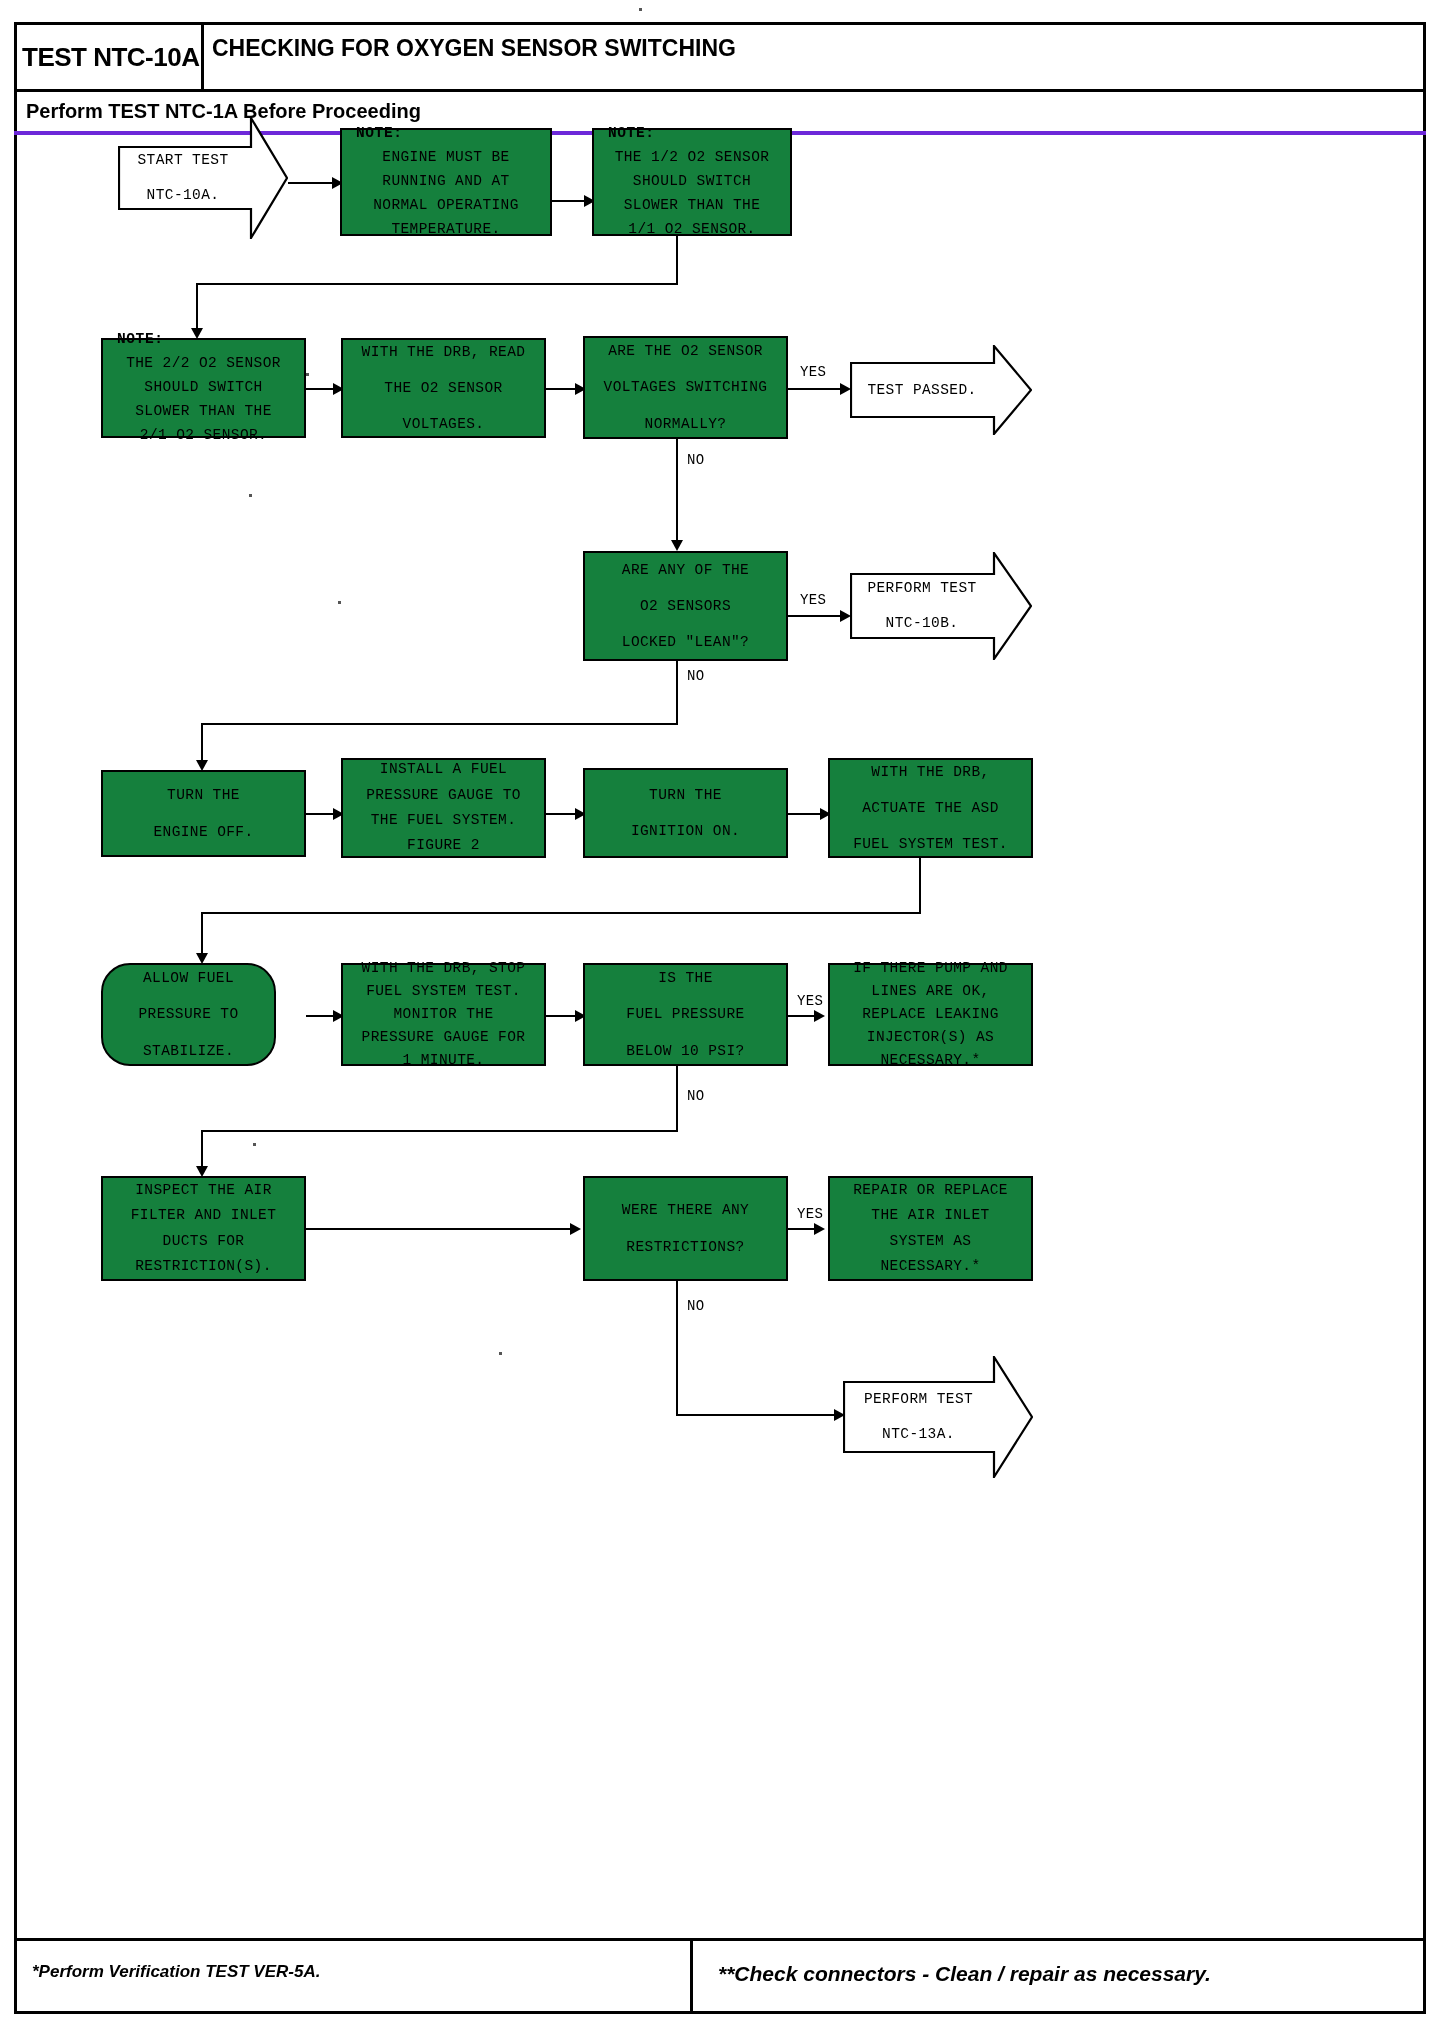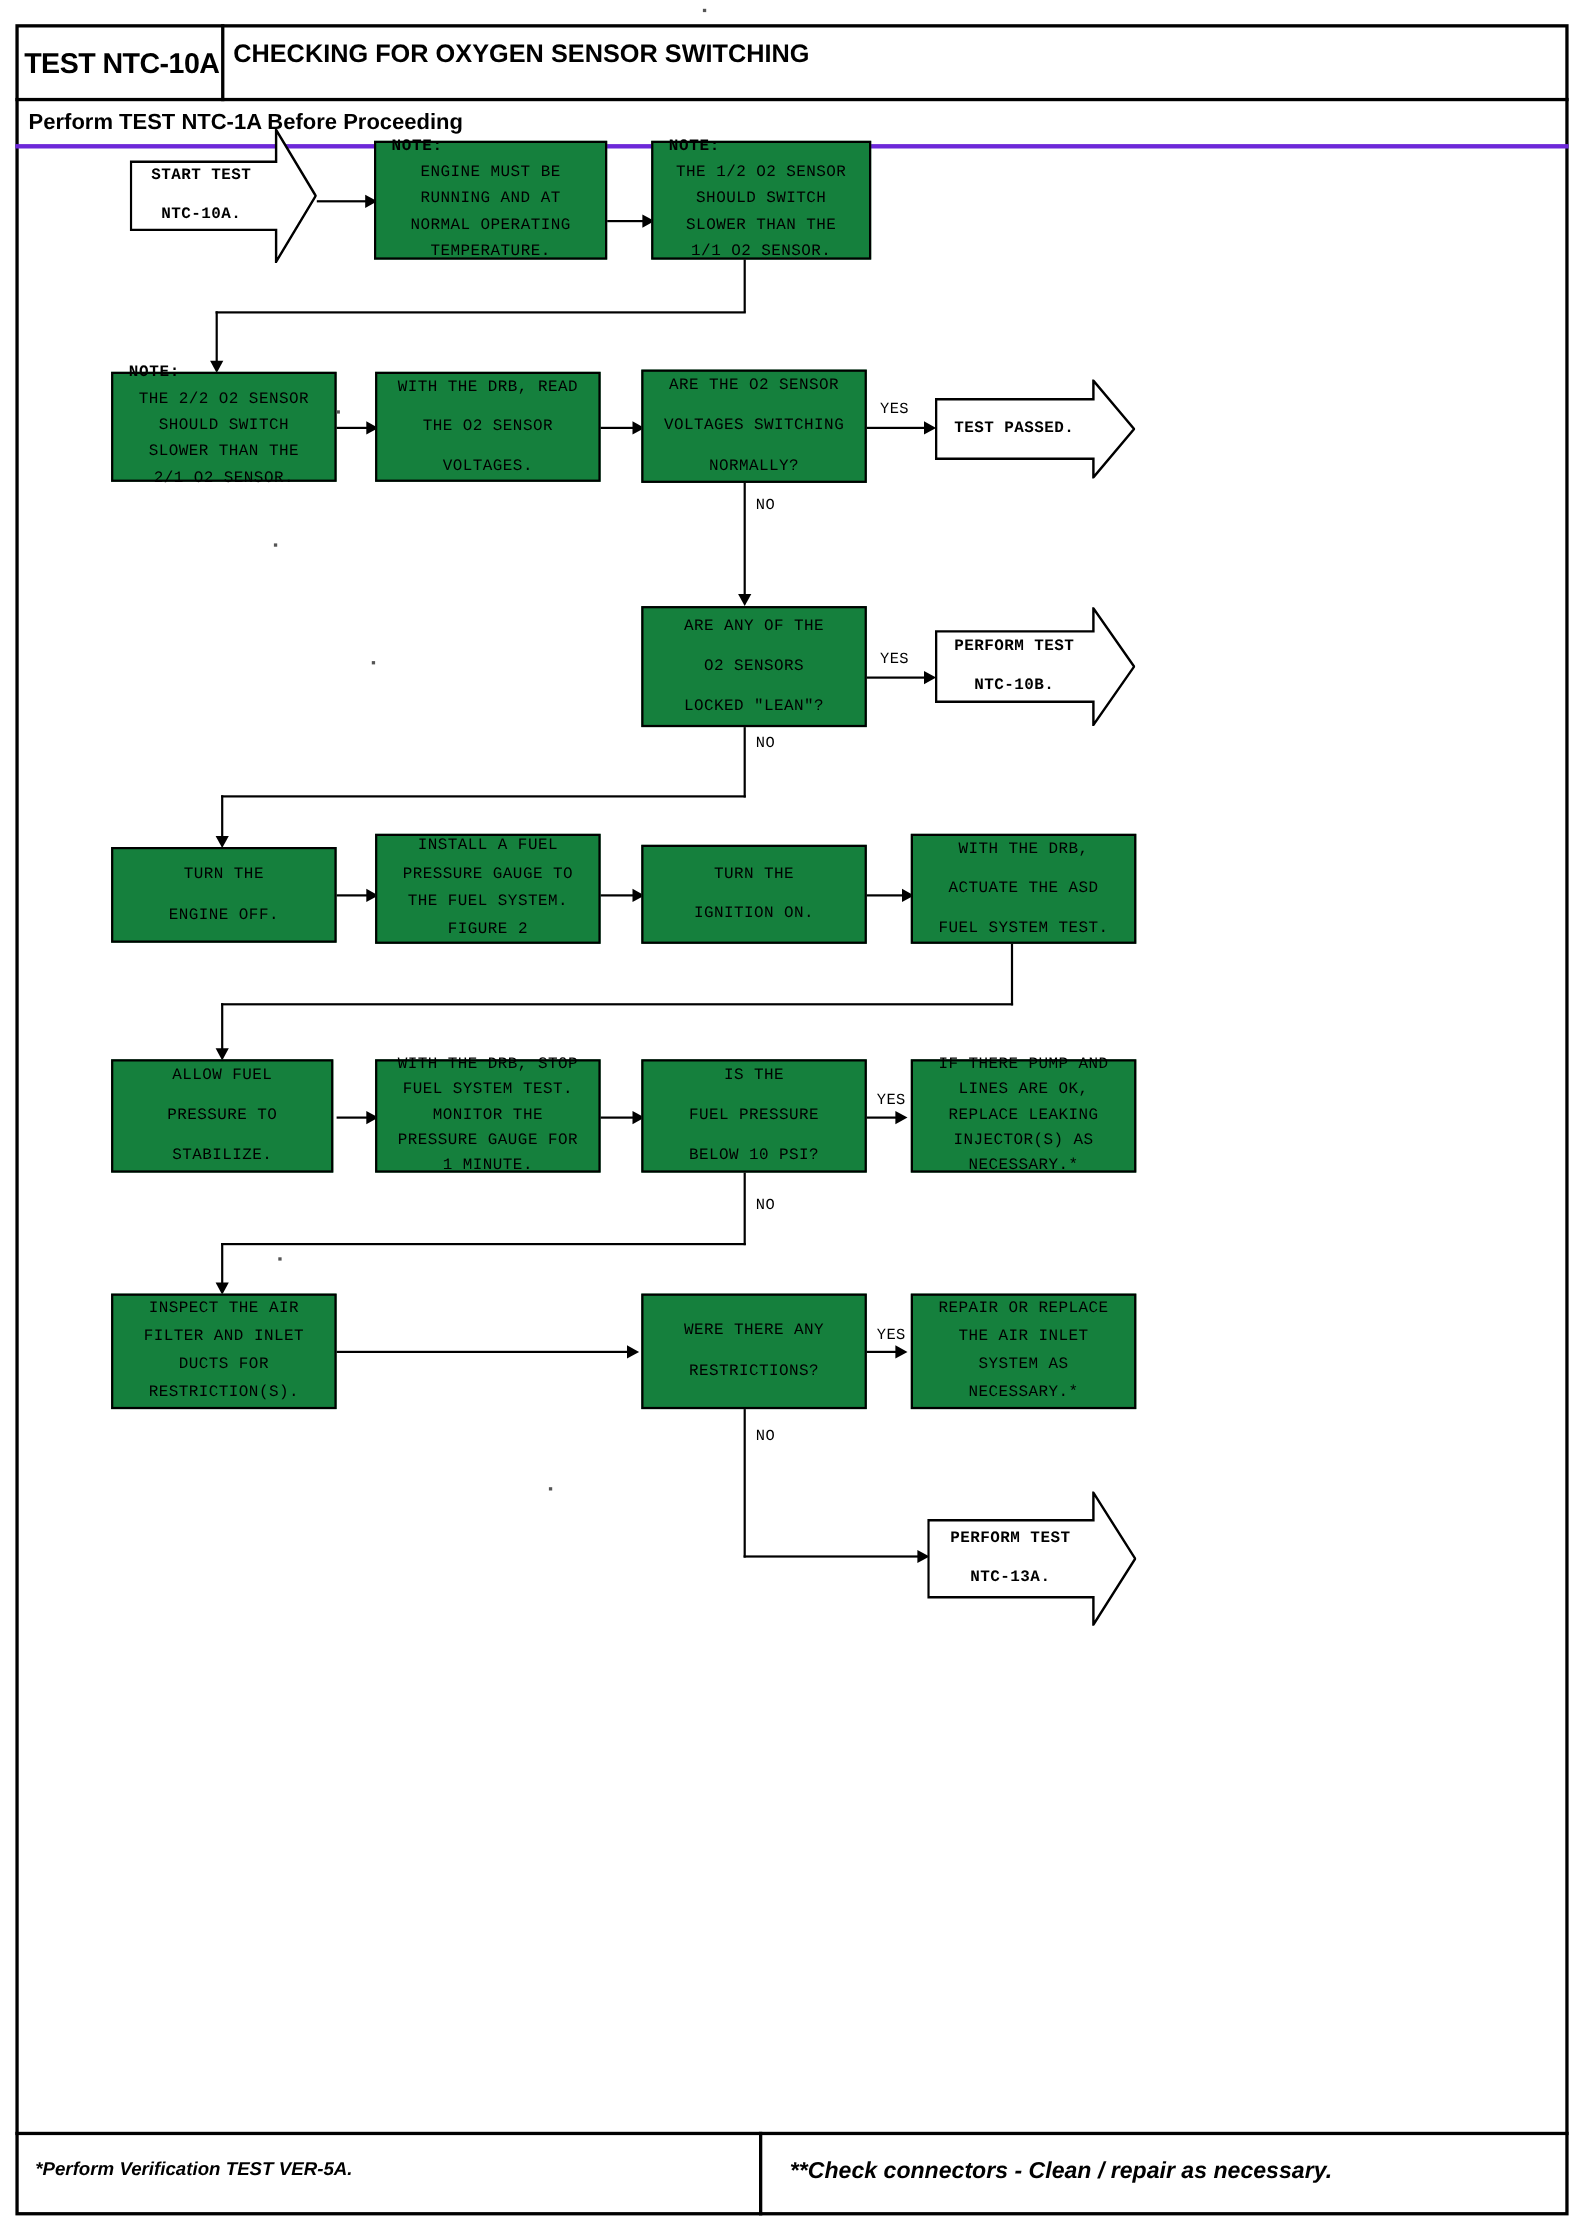--- a/index.html
+++ b/index.html
@@ -150,21 +150,20 @@
     width:100%; height:100%;
   }
   .arrowbox .txt{
     position:absolute;
     left:0; top:0;
     width:78%;
     height:100%;
     display:flex; flex-direction:column;
     align-items:center; justify-content:center;
     text-align:center;
-    font-weight:bold;
   }
   .arrowbox .txt .ln{white-space:pre;}
 
   
   .ln-h, .ln-v{position:absolute;background:#000;}
   .ln-h{height:2px;}
   .ln-v{width:2px;}
 
   .ah{ 
     position:absolute;
@@ -352,21 +351,21 @@
     <span class="ln">WITH THE DRB,</span>
     <span class="ln">ACTUATE THE ASD</span>
     <span class="ln">FUEL SYSTEM TEST.</span>
   </div>
 
   <div class="ln-v" style="left:919px;top:858px;height:56px;"></div>
   <div class="ln-h" style="left:201px;top:912px;width:720px;"></div>
   <div class="ln-v" style="left:201px;top:912px;height:46px;"></div>
   <div class="ad" style="left:196px;top:953px;"></div>
 
-  <div class="node spaced" style="left:101px;top:963px;width:202px;height:103px;">
+  <div class="node spaced" style="left:101px;top:963px;width:175px;height:103px;border-radius:29px;">
     <span class="ln">ALLOW FUEL</span>
     <span class="ln">PRESSURE TO</span>
     <span class="ln">STABILIZE.</span>
   </div>
 
   <div class="ln-h" style="left:306px;top:1015px;width:35px;"></div>
   <div class="ah" style="left:333px;top:1010px;"></div>
 
   <div class="node" style="left:341px;top:963px;width:205px;height:103px;line-height:1.6;">
     <span class="ln">WITH THE DRB, STOP</span>

